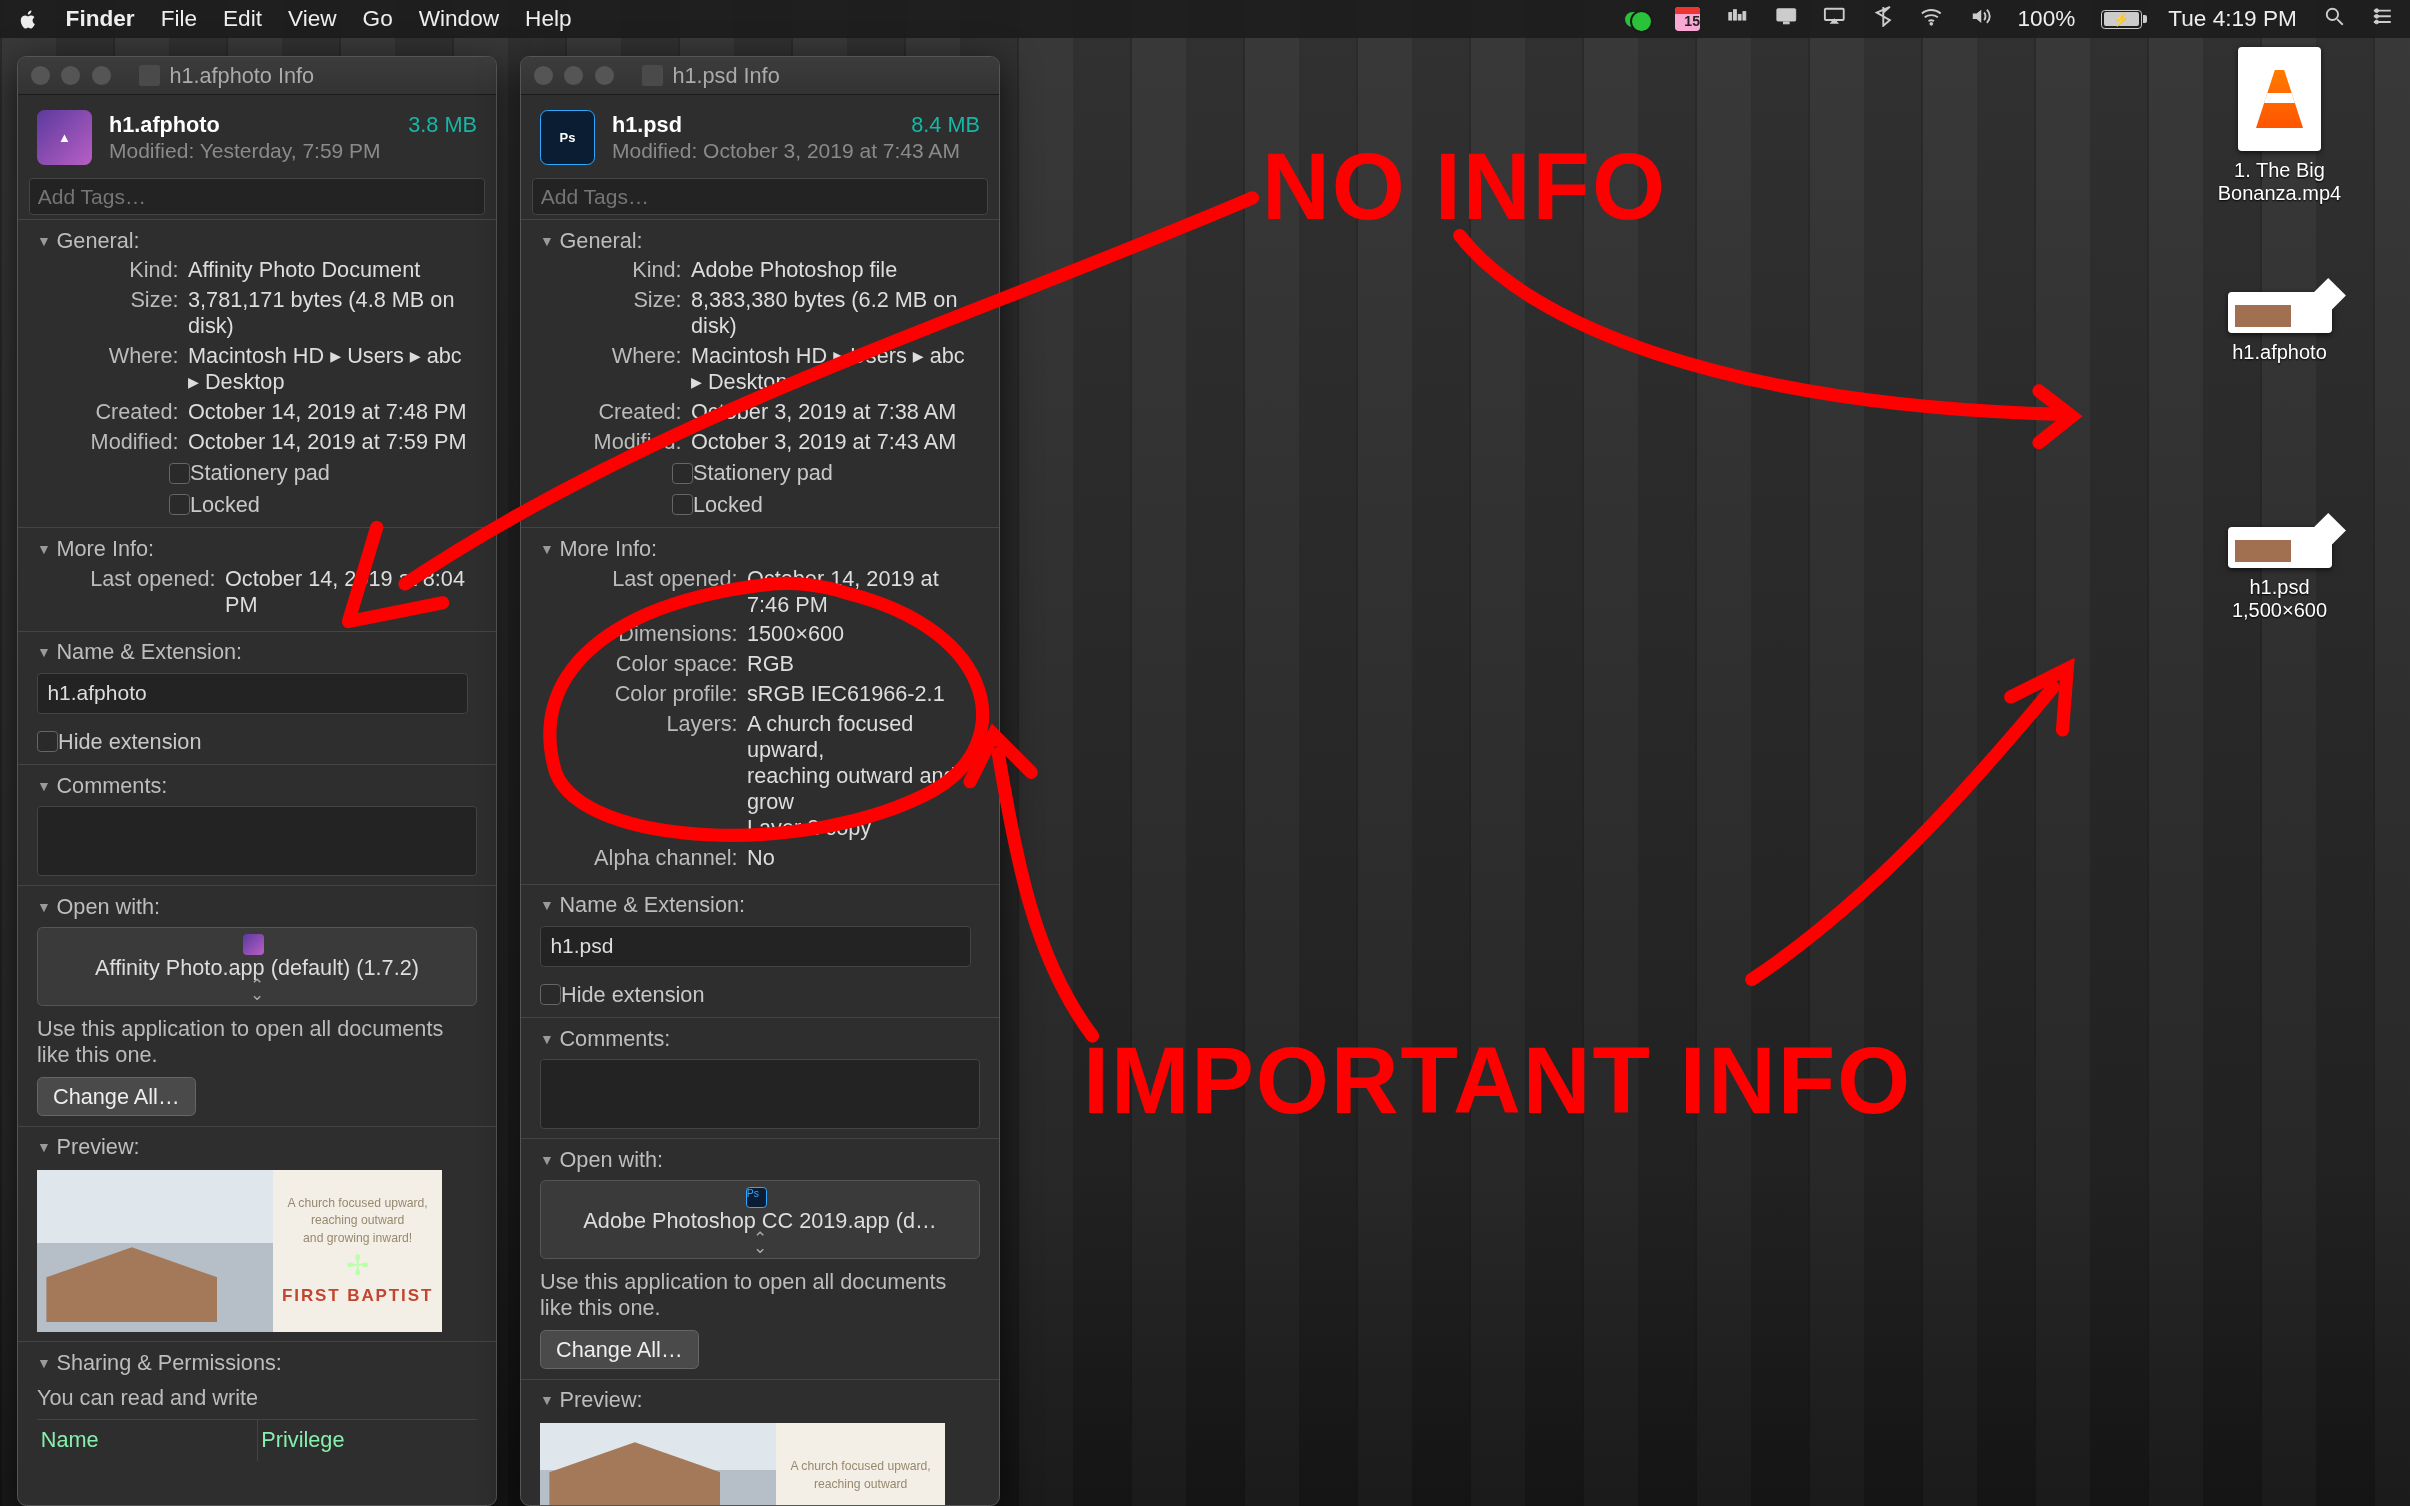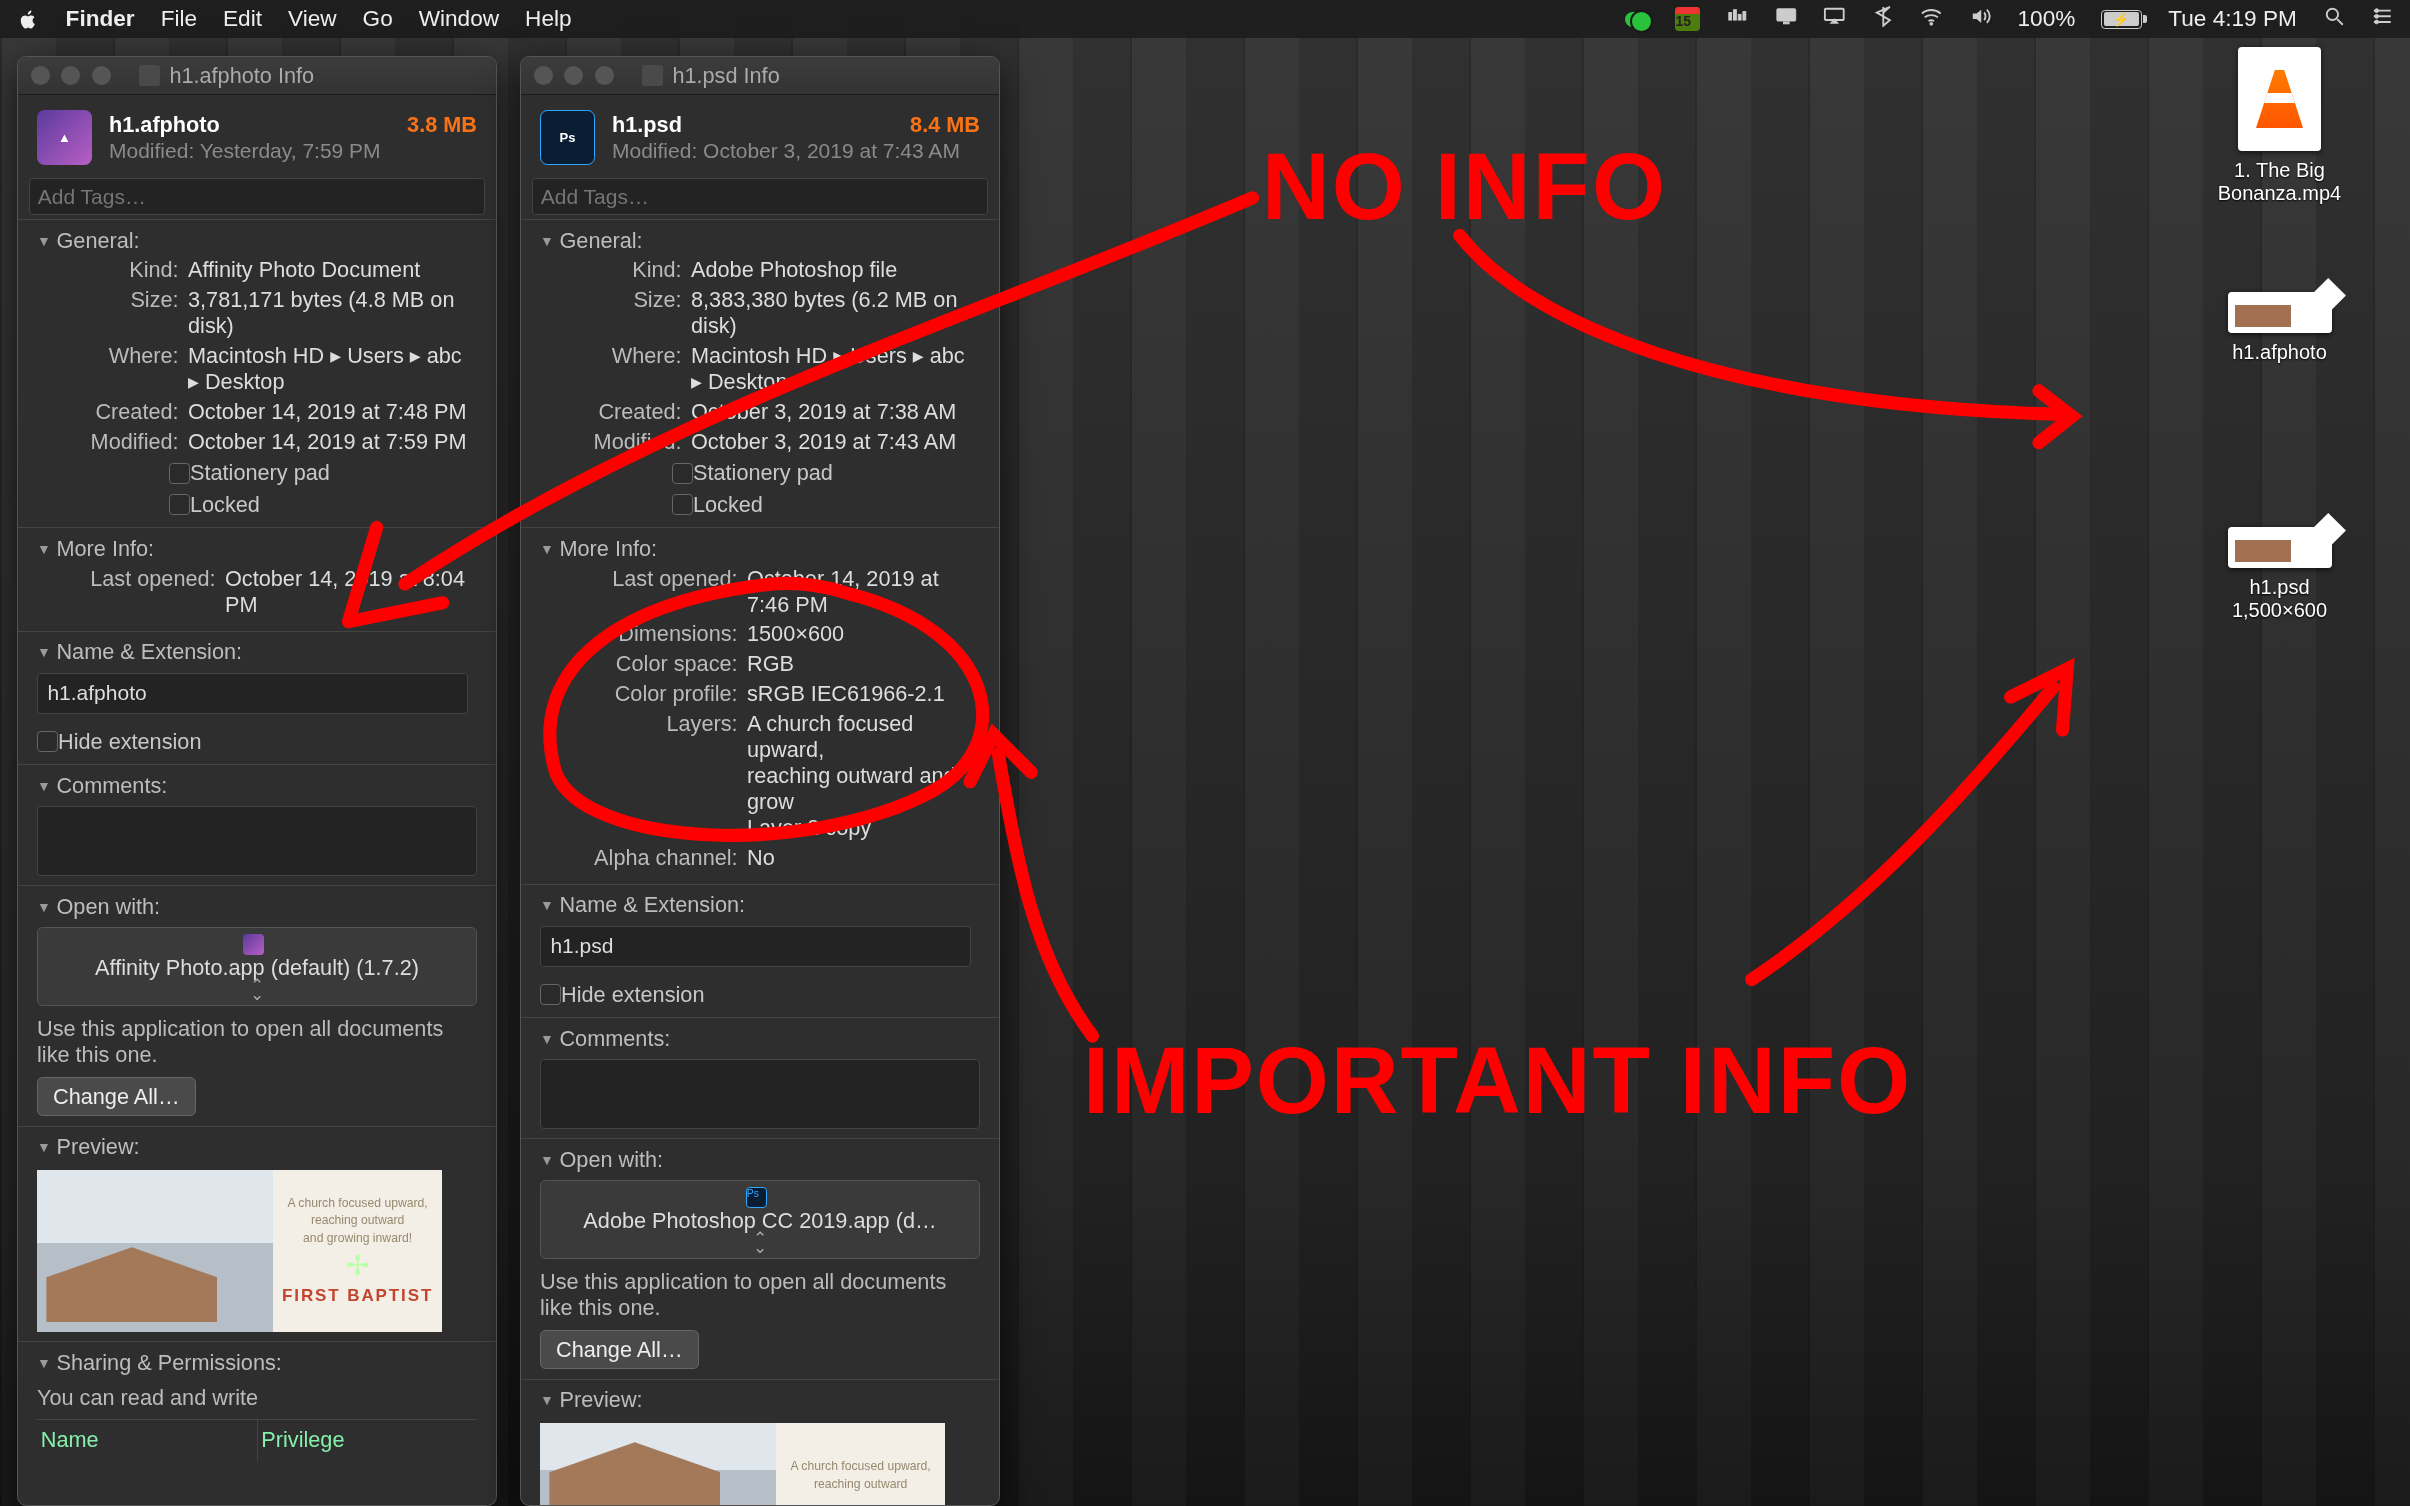--- a/index.html
+++ b/index.html
@@ -18,21 +18,21 @@
   .menubar {
     position: absolute; top: 0; left: 0; right: 0; height: 38px;
     background: rgba(30,30,30,0.95);
     display: flex; align-items: center; justify-content: space-between;
     padding: 0 17px; font-size: 22.6px; color: #eee;
   }
   .menubar .left, .menubar .right { display: flex; align-items: center; gap: 26px; }
   .menubar .app { font-weight: 600; }
   .menubar .icon { display: inline-flex; align-items: center; justify-content: center; }
   .apple svg { width: 22.6px; height: 22.6px; fill: #eee; }
-  .cal-icon { width: 24.5px; height: 24.5px; background: #4d7c0f; border-radius: 3.8px; position: relative; font-size: 14px; font-weight: 700; color: #222; display:flex; align-items:flex-end; justify-content:flex-start; padding-bottom:1.9px;}
+  .cal-icon { width: 24.5px; height: 24.5px; background: #f9a8d4; border-radius: 3.8px; position: relative; font-size: 14px; font-weight: 700; color: #222; display:flex; align-items:flex-end; justify-content:flex-end; padding-bottom:1.9px;}
   .cal-icon::before { content:""; position:absolute; top:0; left:0; right:0; height:7.5px; background:#e33; border-radius:3.8px 3.8px 0 0;}
   .status-dot { width:24.5px; height:15px; border-radius:7.5px; background:#29c23a; position:relative;}
   .status-dot::after{content:"";position:absolute;right:-3.8px;top:-1.9px;width:19px;height:19px;border-radius:50%;background:#29c23a;border:2.8px solid #1a1a1a;}
   .mini svg { width:22.6px; height:22.6px; fill:#ccc; stroke:#ccc; }
   .battery { display:inline-flex; align-items:center; gap:5.6px;}
   .battery-body { width:41px; height:19px; border:1.9px solid #ccc; border-radius:3.8px; position:relative;}
   .battery-body::after{content:"";position:absolute;right:-5.6px;top:4.7px;width:3.8px;height:7.5px;background:#ccc;border-radius:0 1.9px 1.9px 0;}
   .battery-fill{position:absolute;inset:1.9px;background:#ccc;border-radius:1.9px;}
   .bolt{position:absolute;left:50%;top:50%;transform:translate(-50%,-50%);font-size:13px;color:#222;}
 
@@ -55,21 +55,21 @@
   .traffic{display:flex;gap:11.3px;}
   .traffic span{width:19px;height:19px;border-radius:50%;background:#555;}
   .info-titlebar .tfi{width:21px;height:21px;background:#4a4a4a;border-radius:2.8px;margin-left:19px;}
   .info-titlebar .ttl{color:#aaa;}
   .info-header{display:flex;gap:17px;padding:15px 19px 9.4px;align-items:center;}
   .info-header .big-icon{width:55px;height:55px;border-radius:7.5px;display:flex;align-items:center;justify-content:center;font-size:13px;font-weight:700;color:#fff;}
   .aff-icon{background:linear-gradient(135deg,#5b3a9e,#b95fc4);}
   .ps-icon{background:#0a1d33;border:0.9px solid #31a8ff;color:#31a8ff;font-size:19px;}
   .info-header .hd-text{flex:1;}
   .info-header .hd-text .fn{color:#fff;font-weight:600;}
-  .info-header .sz{color:#f97316;font-weight:700;}
+  .info-header .sz{color:#14b8a6;font-weight:400;}
   .info-header .mod{color:#8a8a8a;font-size:21px;margin-top:1.9px;}
   .tags-row{padding:3.8px 11.3px;}
   .tags-row input{width:100%;background:#232323;border:0.9px solid #444;color:#888;padding:5.6px 7.5px;font-size:21px;border-radius:3.8px;}
   .section{border-top:0.9px solid #444;padding:7.5px 19px 9.4px;}
   .sec-head{color:#bdbdbd;font-weight:500;cursor:default;user-select:none;display:flex;align-items:center;gap:5.6px;}
   .sec-head::before{content:"▼";font-size:14px;color:#9a9a9a;}
   .kv{display:flex;margin:3.8px 0;}
   .kv .k{width:151px;text-align:right;color:#bbb;padding-right:9.4px;}
   .kv .v{flex:1;color:#ddd;}
   .chk{display:flex;align-items:center;gap:0;margin:5.6px 0 0 132px;}

